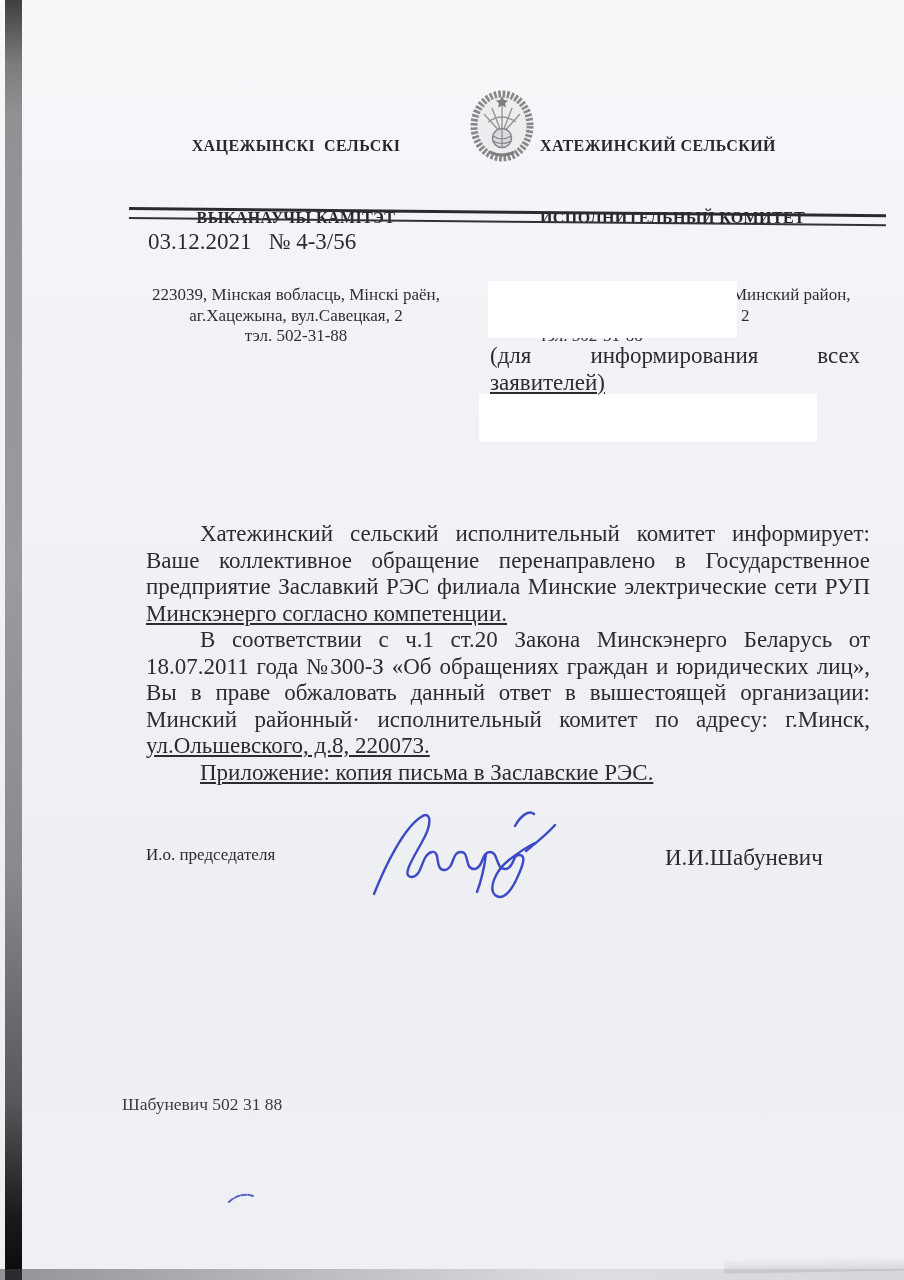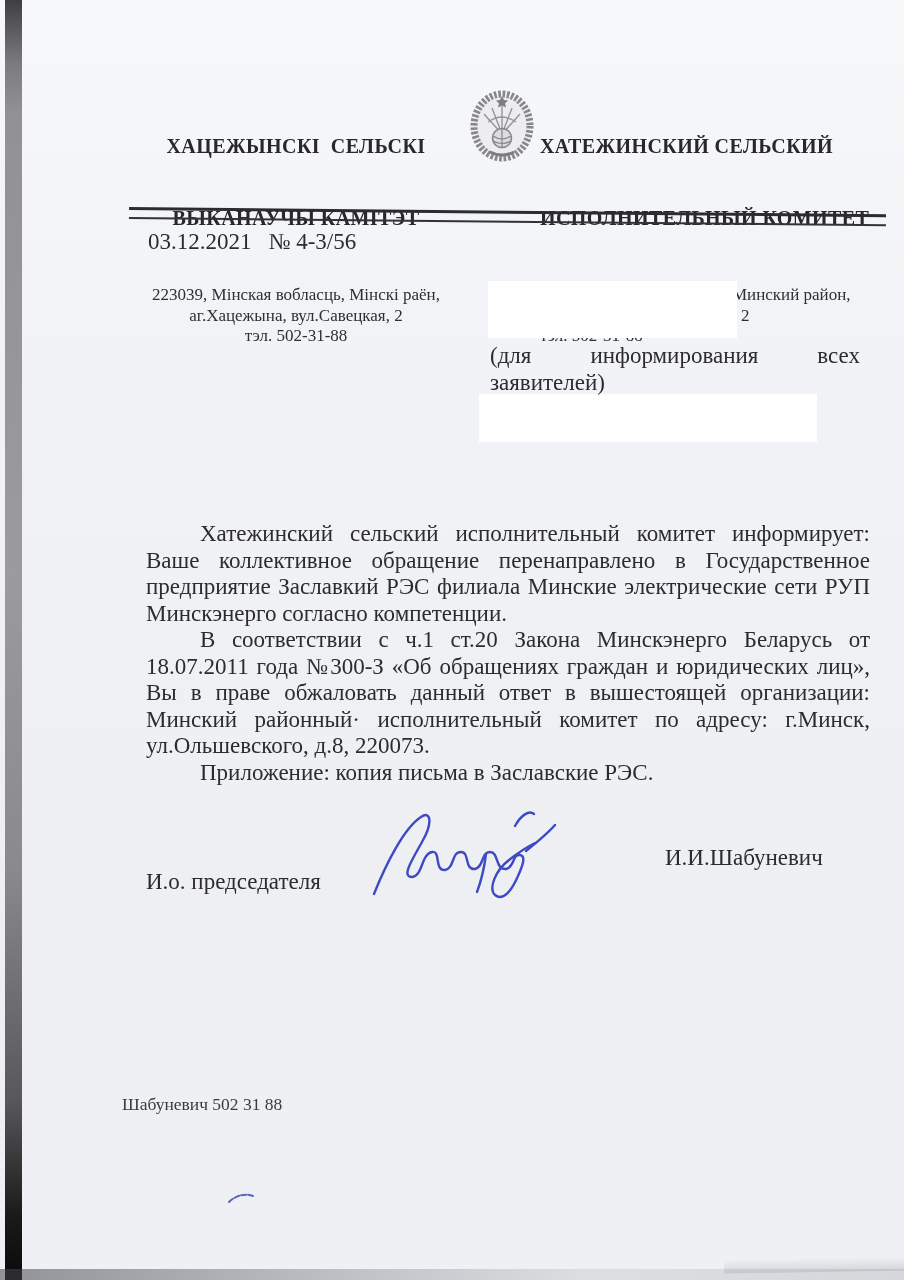--- a/index.html
+++ b/index.html
@@ -19,43 +19,43 @@
     background:linear-gradient(90deg,rgba(70,70,76,.55) 0%,rgba(110,110,118,.35) 40%,rgba(140,140,148,.18) 65%,rgba(150,150,158,.28) 100%);
   }
   .corner-shade{
     position:absolute;right:0;bottom:8px;width:180px;height:14px;
     background:linear-gradient(180deg,rgba(255,255,255,0),rgba(120,120,128,.22));
     transform:rotate(-1deg);
   }
   
   .lh-left{position:absolute;left:146px;top:86px;width:300px;text-align:center;}
   .lh-right{position:absolute;left:540px;top:86px;width:356px;text-align:left;}
-  .lh-title{font-weight:bold;font-size:20px;line-height:24px;letter-spacing:.4px;white-space:pre-wrap;color:#27272c;}
+  .lh-title{font-weight:bold;font-size:16px;line-height:24px;letter-spacing:.4px;white-space:pre-wrap;color:#27272c;}
   .lh-addr{font-size:17px;line-height:20.5px;margin-top:7px;color:#2e2e34;}
   .emblem{position:absolute;left:470px;top:88px;width:64px;height:74px;}
   .rule{
     position:absolute;left:129px;top:207px;width:757px;height:7px;
     border-top:3px solid #2c2c2e;border-bottom:2px solid #333336;
     transform:rotate(.55deg);transform-origin:left center;
   }
   
   .refline{position:absolute;left:148px;top:229px;font-size:23px;color:#2b2b30;text-align:right;}
   .refline .num{margin-left:17px;}
   
   .redact1{position:absolute;left:488px;top:281px;width:249px;height:57px;background:#ffffff;}
   .redact2{position:absolute;left:479px;top:394px;width:338px;height:48px;background:#ffffff;}
   
   .note{position:absolute;left:490px;top:343px;width:370px;font-size:23px;line-height:26.5px;}
   
   .bodytext{position:absolute;left:146px;top:521px;width:724px;font-size:23px;line-height:26.5px;}
   .jl{text-align:justify;text-align-last:justify;}
-  .ll{text-align:right;text-align-last:left;}
+  .ll{text-align:right;text-align-last:left;text-decoration:underline;}
   .ind{text-indent:54px;}
   
-  .sig-role{position:absolute;left:146px;top:845px;font-size:23px;margin-top:24px;}
+  .sig-role{position:absolute;left:146px;top:845px;font-size:17px;}
   .sig-name{position:absolute;left:665px;top:845px;font-size:23px;}
   .sig-svg{position:absolute;left:368px;top:802px;width:192px;height:102px;}
   
   .footer{position:absolute;left:122px;top:1094px;font-size:17.5px;color:#3b3b42;}
   .pen-mark{position:absolute;left:226px;top:1190px;width:30px;height:16px;}
 </style>
 </head>
 <body>
 
 <div class="page">

